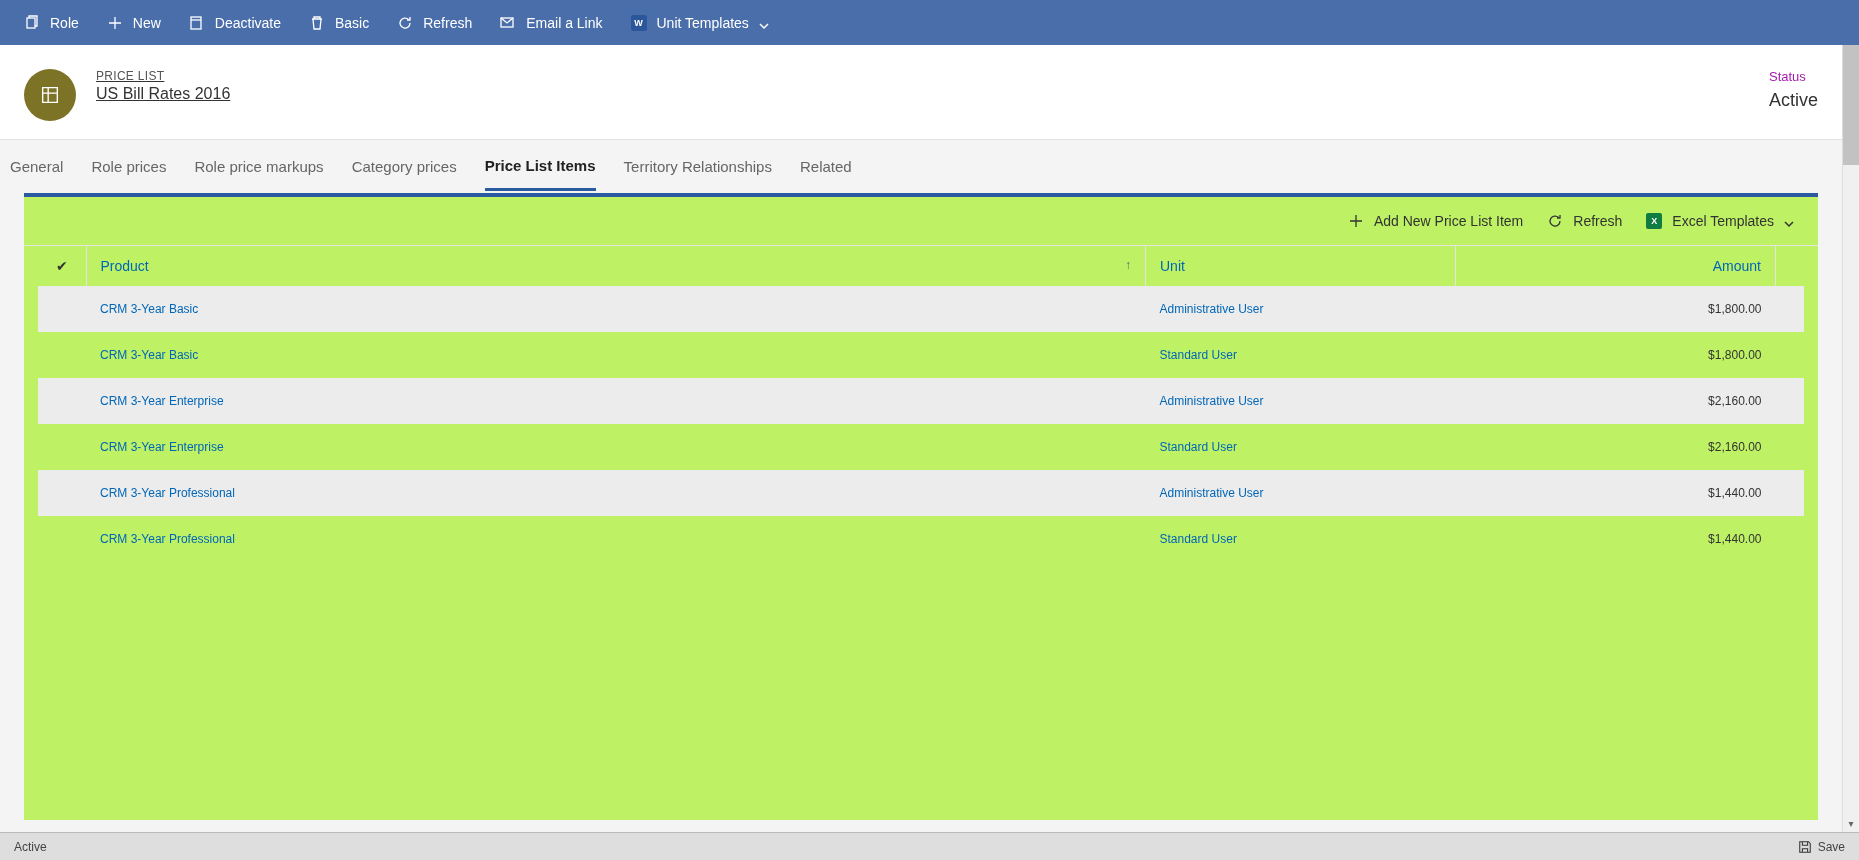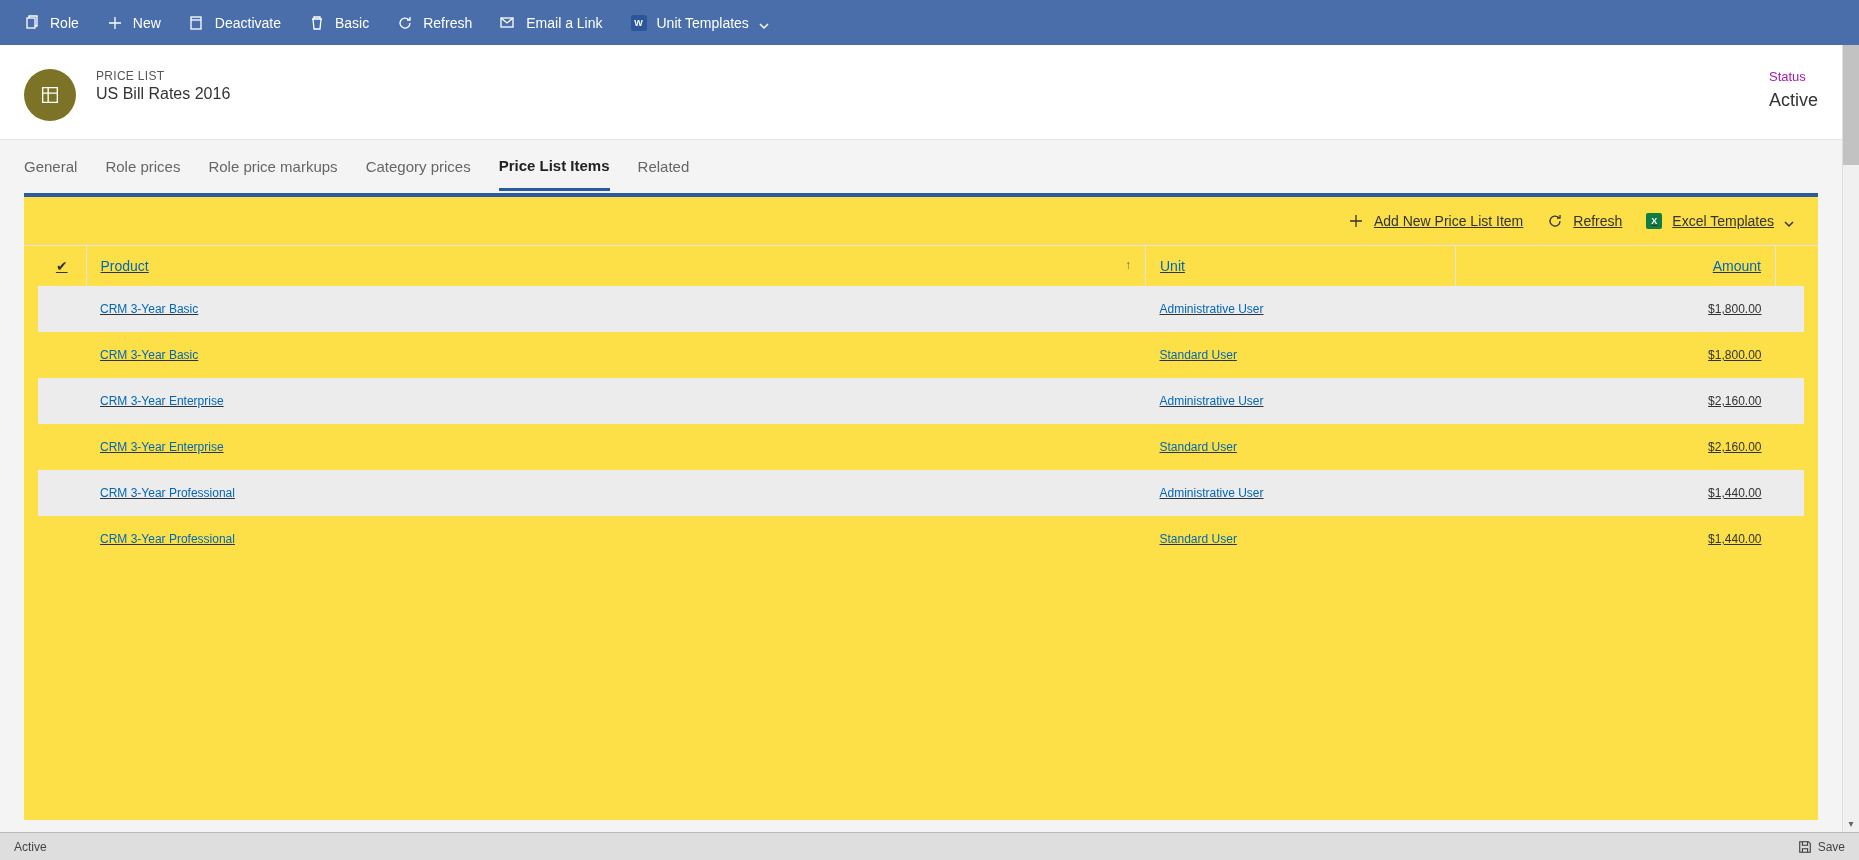--- a/index.html
+++ b/index.html
@@ -27,63 +27,62 @@
   .cmd-icon { width: 16px; height: 16px; display: inline-flex; align-items: center; justify-content: center; }
   .cmd-icon svg { width: 16px; height: 16px; stroke: #fff; fill: none; stroke-width: 1.3; }
 
   
   .record-header {
     display: flex;
     justify-content: space-between;
     padding: 24px 24px 18px 24px;
     background: #fff;
   }
-  .record-left { display: flex; align-items: flex-start; gap: 20px; }
+  .record-left { display: flex; align-items: flex-start; gap: 20px; text-decoration: underline; }
   .entity-icon {
     width: 52px; height: 52px; border-radius: 50%;
     background: #7d7326;
     display: flex; align-items: center; justify-content: center;
   }
   .entity-icon svg { width: 22px; height: 22px; fill: #fff; }
   .title-block .entity-label { font-size: 12px; color: #555; letter-spacing: 0.3px; }
   .title-block .record-title { font-size: 16px; color: #333; font-weight: 400; margin-top: 2px; }
   .record-right { text-align: left; }
   .status-label { font-size: 13px; color: #a21caf; }
   .status-value { font-size: 18px; color: #333; margin-top: 6px; }
 
   
   .tab-bar {
     background: #f4f4f4;
     border-top: 1px solid #e3e3e3;
     display: flex;
     gap: 28px;
-    padding: 0 24px;
+    padding: 0 10px;
     height: 54px;
     align-items: center;
   }
   .tab { color: #666; font-size: 15px; padding: 14px 0; cursor: pointer; }
   .tab.active { color: #222; font-weight: 600; border-bottom: 3px solid #2a5aa0; }
 
   
   .grid-wrap {
     flex: 1;
     padding: 0 24px 12px 24px;
     background: #f4f4f4;
     overflow: hidden;
     display: flex;
     flex-direction: column;
   }
   .grid-panel {
-    background: #fde047;
+    background: #bef264;
     border-top: 4px solid #2a5aa0;
     flex: 1;
     display: flex;
     flex-direction: column;
     overflow: hidden;
-    text-decoration: underline;
   }
   .grid-cmdbar {
     display: flex;
     justify-content: flex-end;
     align-items: center;
     padding: 10px 14px;
     gap: 4px;
     border-bottom: 1px solid #e3e3e3;
   }
   .grid-cmd {
@@ -225,20 +224,21 @@
     <div class="status-value">Active</div>
   </div>
 </div>
 
 <div class="tab-bar">
   <div class="tab">General</div>
   <div class="tab">Role prices</div>
   <div class="tab">Role price markups</div>
   <div class="tab">Category prices</div>
   <div class="tab active">Price List Items</div>
+  <div class="tab">Territory Relationships</div>
   <div class="tab">Related</div>
 </div>
 
 <div class="grid-wrap">
   <div class="grid-panel">
     <div class="grid-cmdbar">
       <div class="grid-cmd">
         <span class="cmd-icon">
                 <svg viewBox="0 0 16 16">
                   <path d="M8 2v12M2 8h12"></path>

